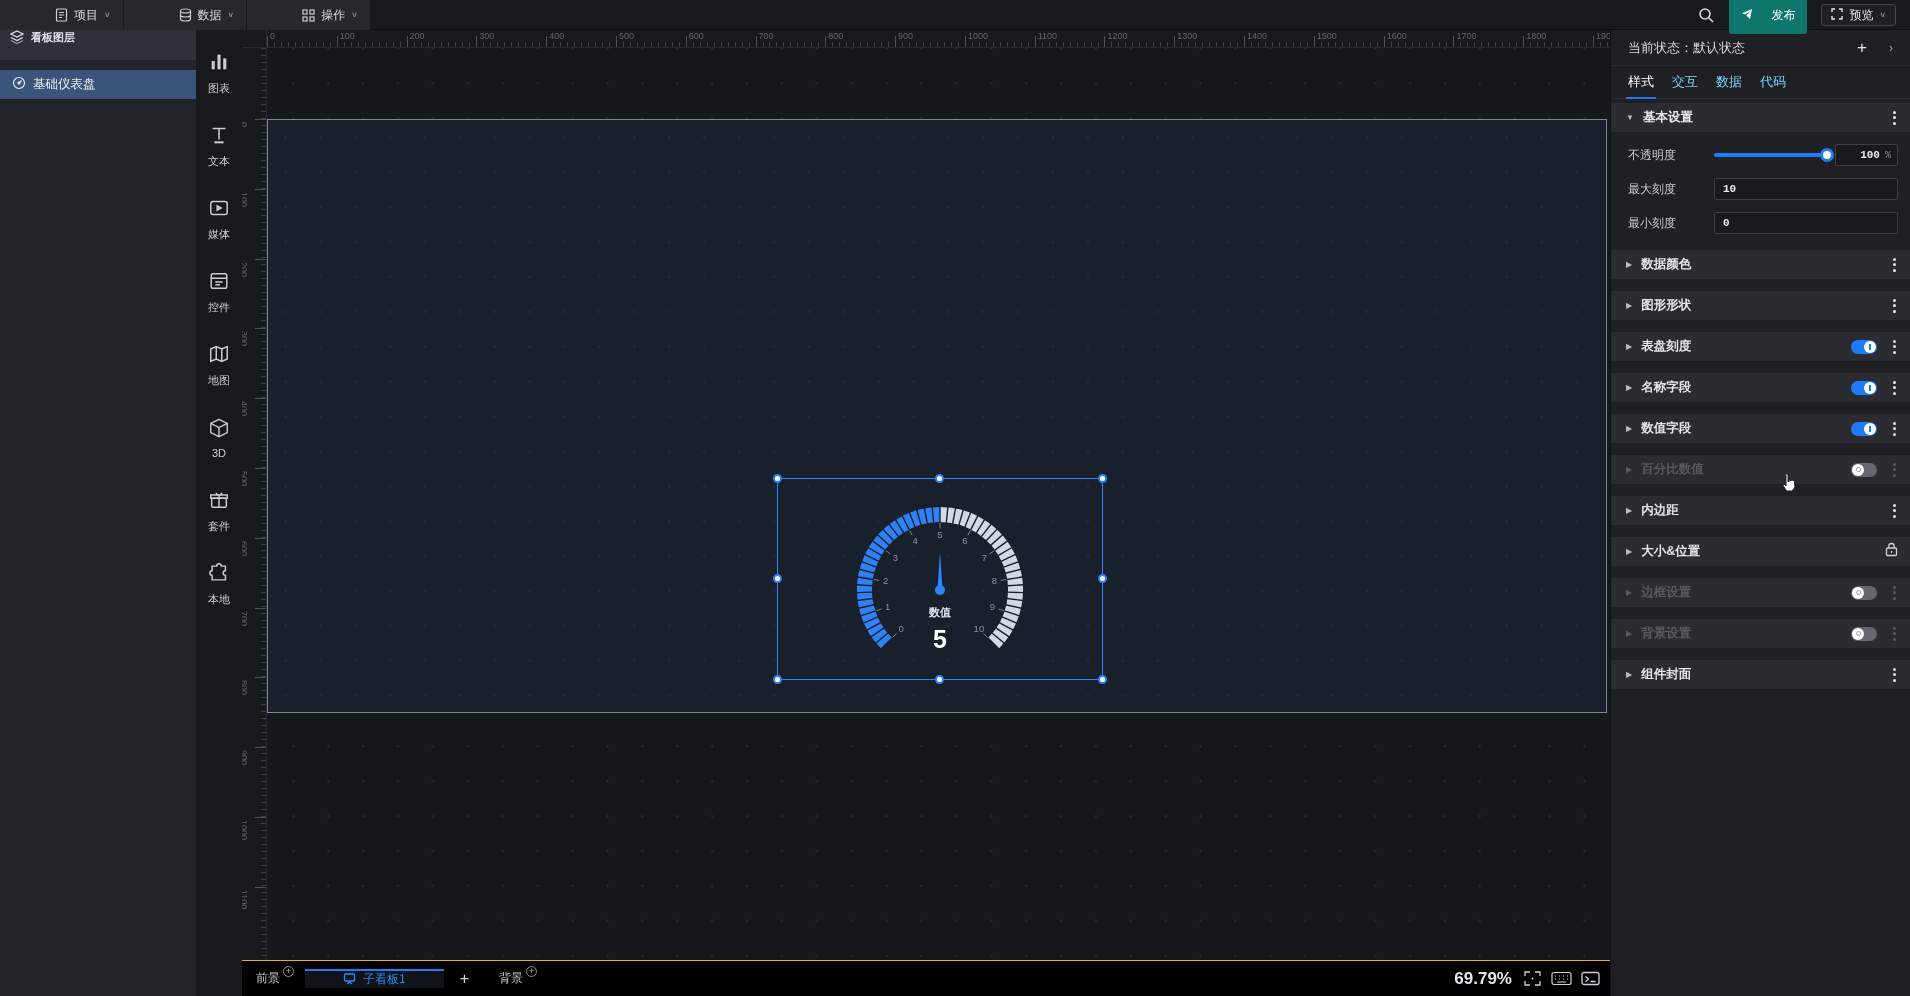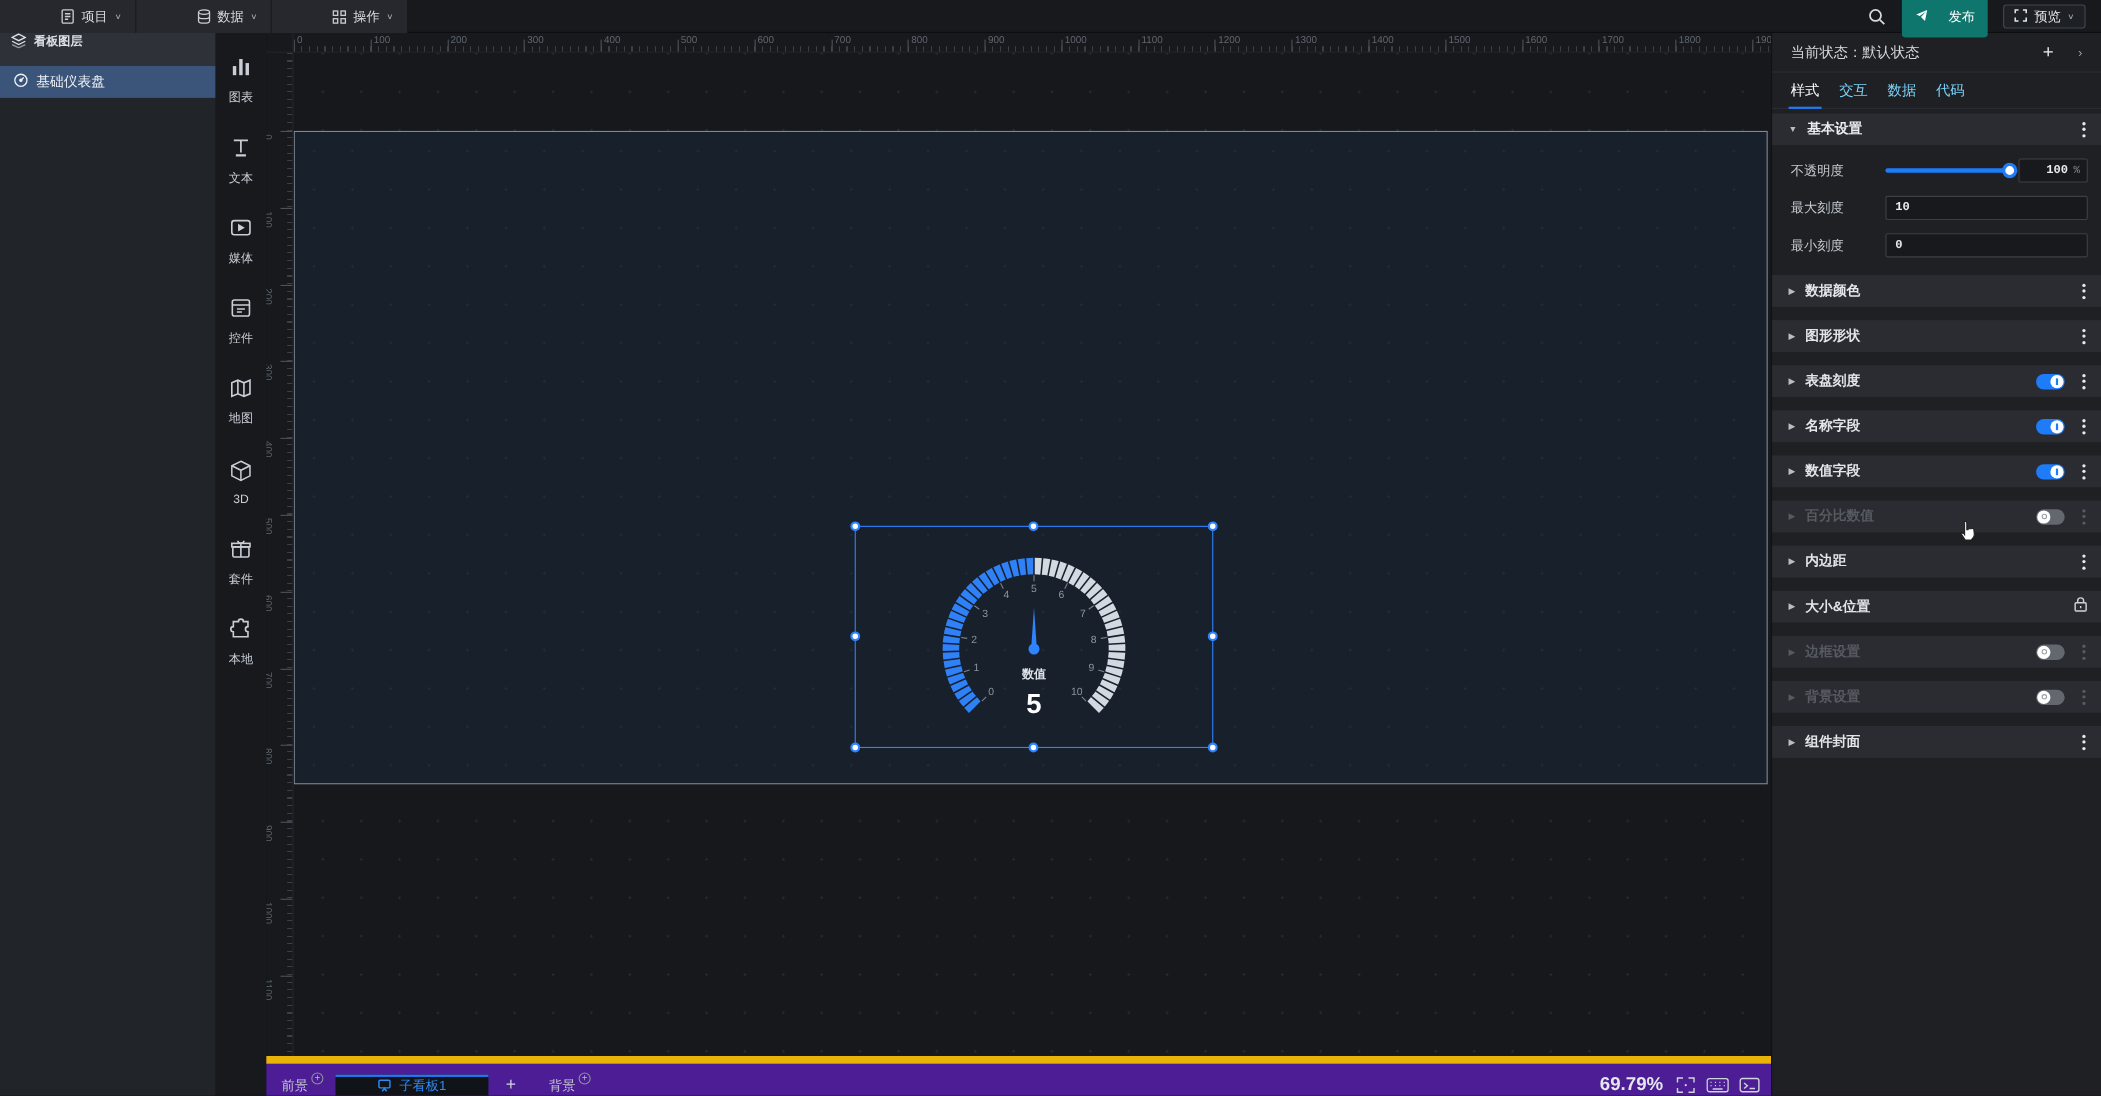--- a/index.html
+++ b/index.html
@@ -17,21 +17,21 @@
   .topbar-right { position:absolute; right:14px; top:0; height:30px; display:flex; align-items:center; gap:14px; }
   .btn-publish { display:flex; align-items:center; gap:18px; background:#0f766e; color:#fff;
     font-size:12px; height:38px; padding:0 12px; border-radius:3px; }
   .btn-preview { display:flex; align-items:center; gap:6px; background:#1d2025; color:#e2e5ea;
     font-size:12px; height:22px; padding:0 9px; border-radius:3px; border:1px solid #43474e; }
 
   
   .tree-panel { position:absolute; left:0; top:30px; width:196px; bottom:0; background:#212428; z-index:10; }
   .tree-header { height:30px; background:#2e3137; display:flex; align-items:flex-start; gap:7px;
     padding:0 10px; font-size:11px; font-weight:bold; color:#dde1e7; }
-  .tree-item { height:29px; display:flex; align-items:center; gap:7px;
+  .tree-item { margin-top:10px; height:29px; display:flex; align-items:center; gap:7px;
     padding:0 12px; font-size:12.5px; color:#eef1f5; background:#3a547a; cursor:pointer; }
 
   
   .icon-strip { position:absolute; left:196px; top:30px; width:46px; bottom:0;
     background:#17191d; z-index:10; display:flex; flex-direction:column; align-items:center; padding-top:14px; }
   .strip-item { width:46px; height:58px; margin-bottom:15px; display:flex; flex-direction:column;
     align-items:center; justify-content:center; gap:4px; cursor:pointer; }
   .strip-item .lbl { font-size:11px; color:#c9ced6; }
 
   
@@ -56,22 +56,22 @@
     background-position:9px 18px; overflow:hidden; }
   .artboard { position:absolute; left:0; top:71px; width:1340px; height:594px; background:#18202c;
     border:1px solid rgba(214,222,232,0.55);
     background-image:radial-gradient(#222b3a 1px, transparent 1.3px); background-size:34.9px 34.9px; }
   .component { position:absolute; left:509px; top:358px; width:326px; height:202px; }
   .selection { position:absolute; inset:0; border:1px solid #2e83ff; }
   .handle { position:absolute; width:9px; height:9px; border-radius:50%;
     background:#fff; border:2px solid #2e83ff; }
 
   
-  .bottom-bar { position:absolute; left:0; right:0; bottom:0; height:36px; background:#4c1d95;
-    border-top:7px solid #eab308; display:flex; align-items:flex-end; }
+  .bottom-bar { position:absolute; left:0; right:0; bottom:0; height:36px; background:#000000;
+    border-top:1px solid #eab308; display:flex; align-items:center; }
   .tab-plain { display:flex; align-items:center; padding:0 14px; font-size:12px; color:#c3c8cf; cursor:pointer; }
   .sup-plus { font-size:9px; color:#b9bec6; border:1px solid #8d929a; border-radius:50%;
     width:11px; height:11px; line-height:9px; text-align:center; position:relative; top:-7px; left:3px; }
   .tab-active { display:flex; align-items:center; gap:7px; padding:0 38px; font-size:12px; color:#2e8cf8;
     background:#101317; border-top:2px solid #1f7cf8; cursor:pointer; }
   .tab-add { display:flex; align-items:center; padding:0 16px; font-size:16px; color:#cfd3da; cursor:pointer; }
   .bottom-right { margin-left:auto; display:flex; align-items:center; gap:9px; padding-right:10px; }
   .zoom-text { font-size:17px; font-weight:bold; color:#e3e6ea; margin-right:2px; }
   .bb-icon { display:flex; align-items:center; justify-content:center; cursor:pointer; }
 

